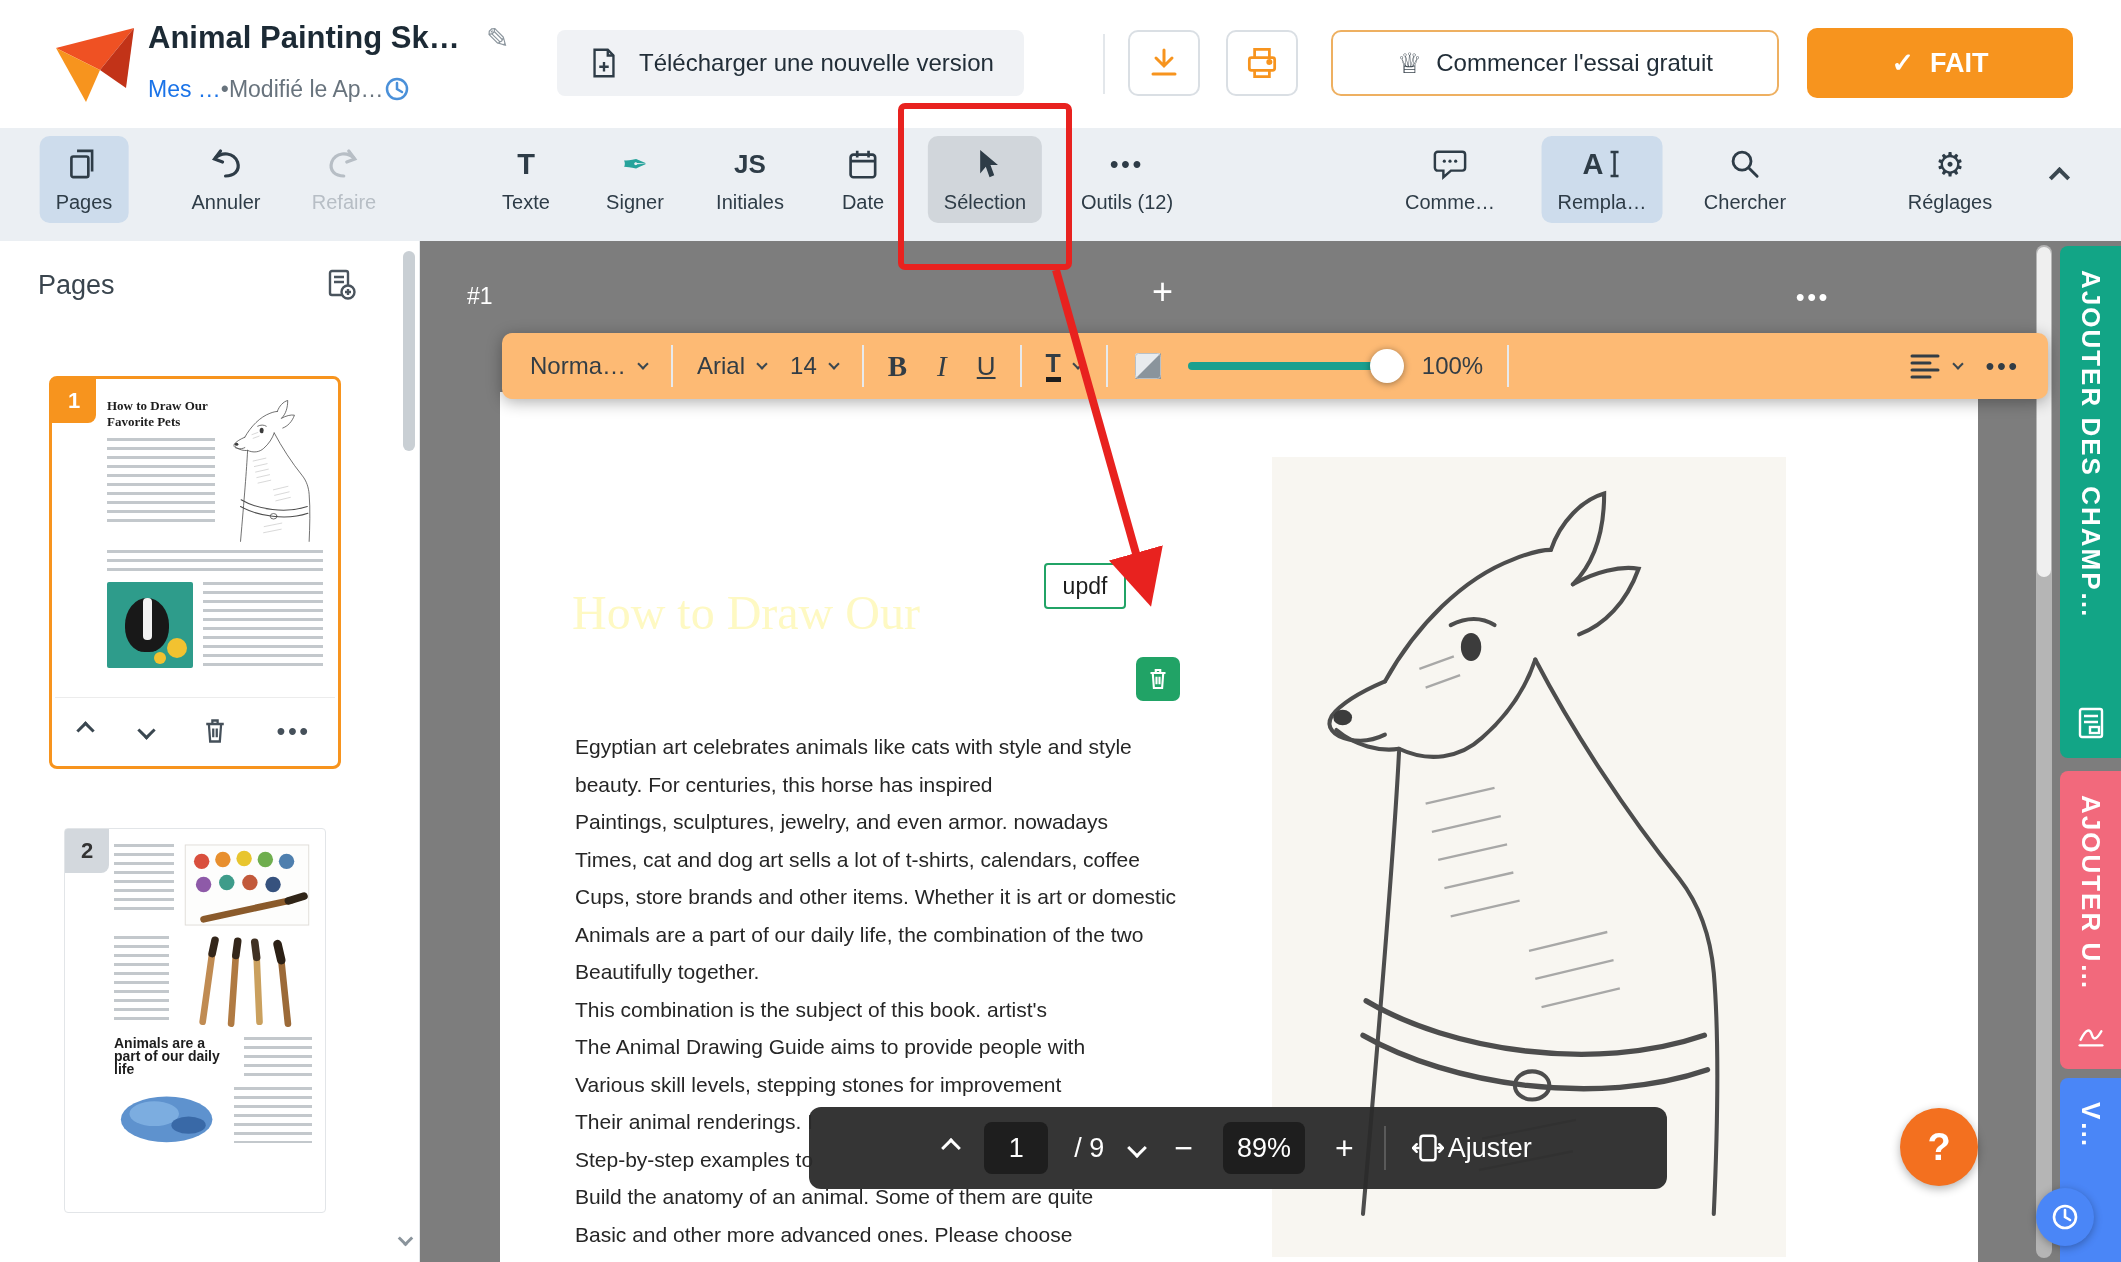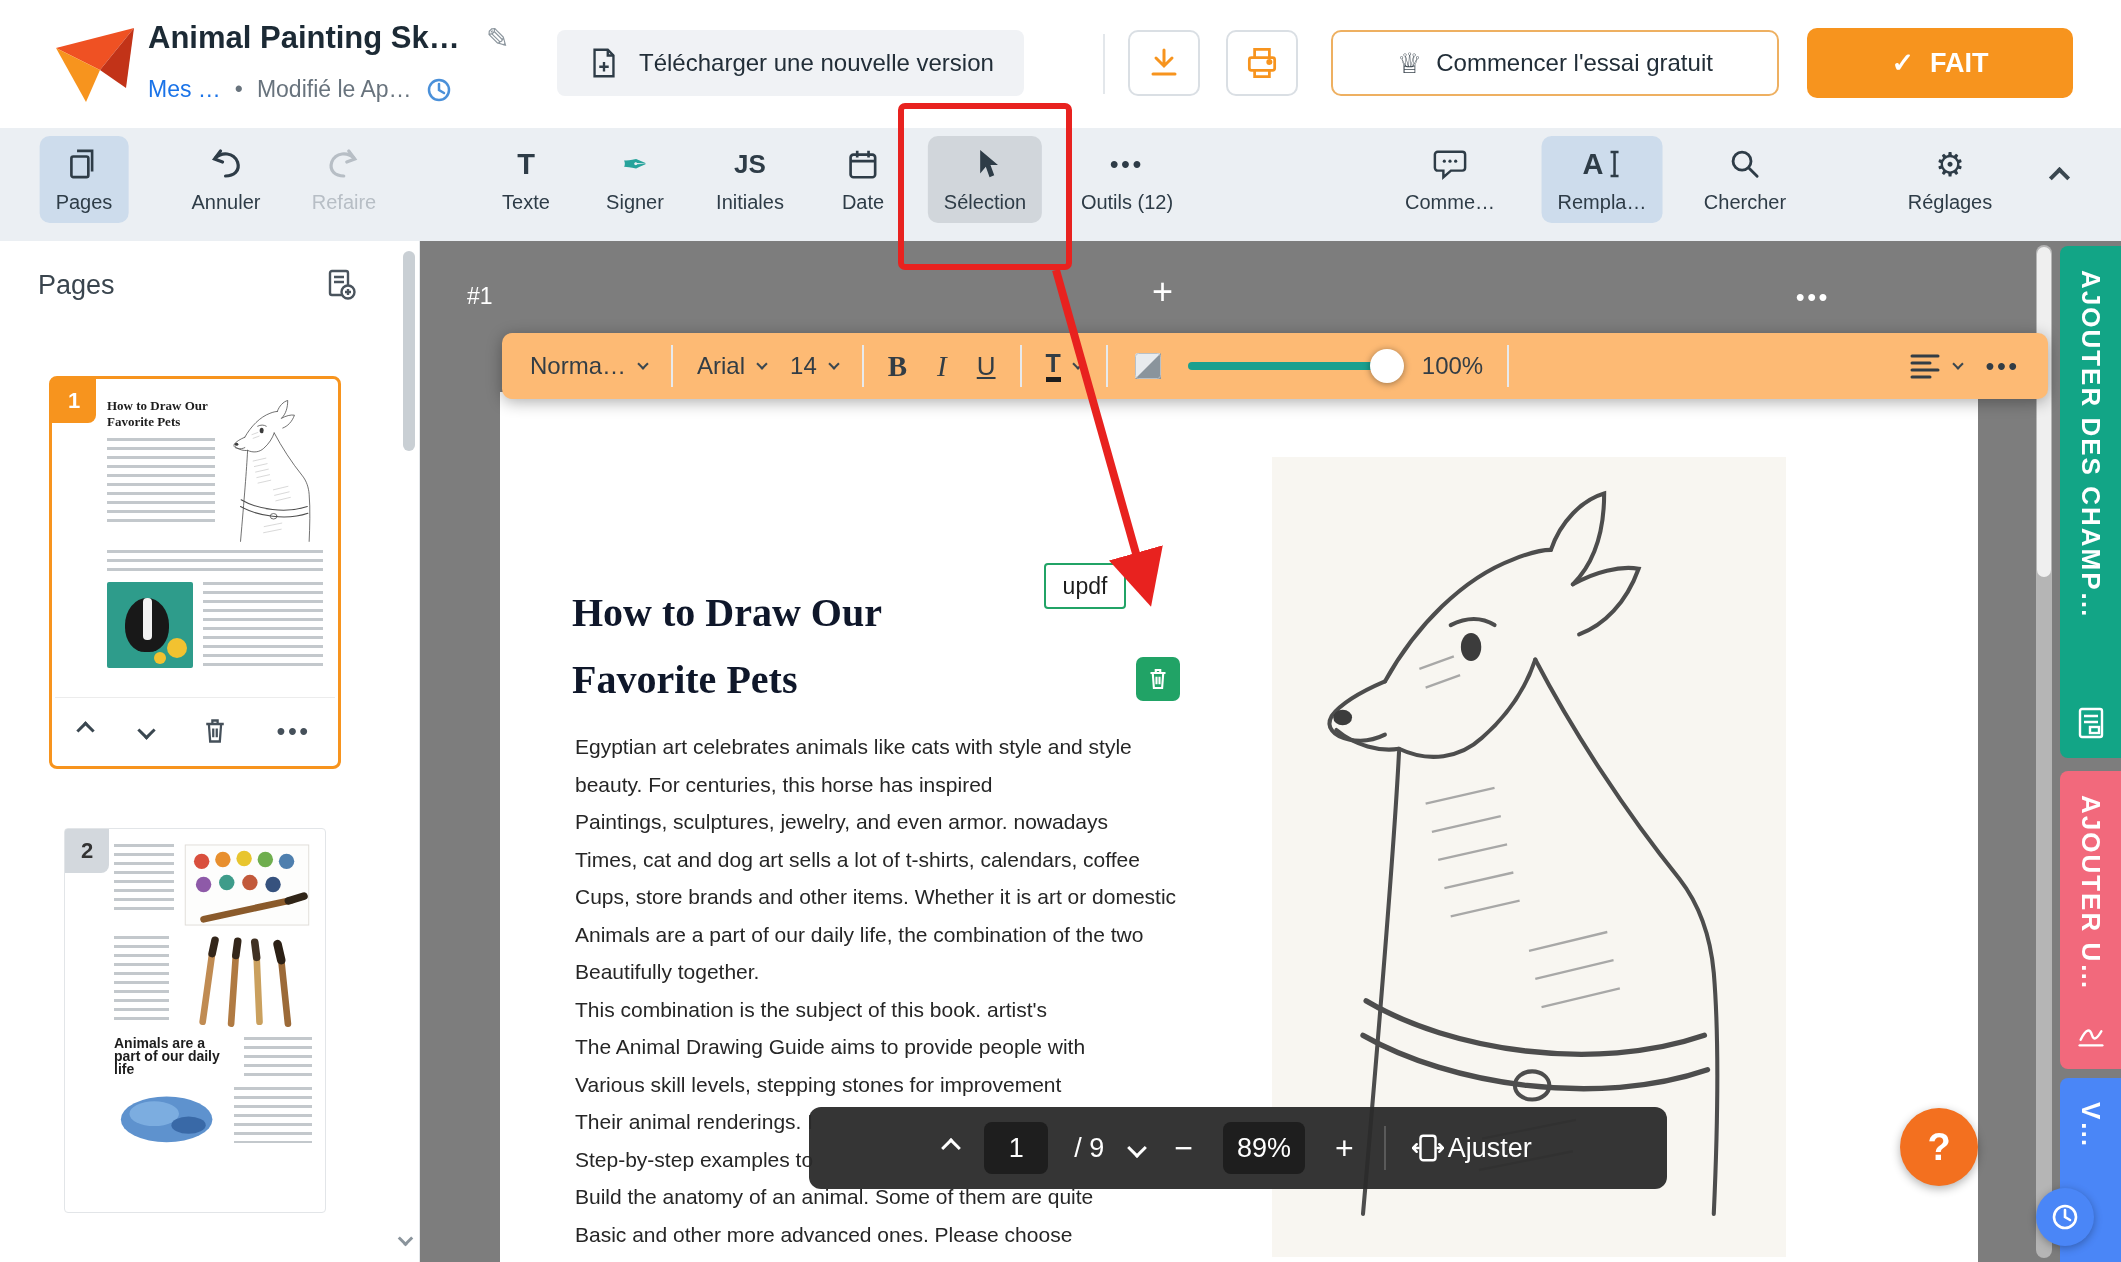--- a/index.html
+++ b/index.html
@@ -5,21 +5,21 @@
   *{margin:0;padding:0;box-sizing:border-box}
   body{background:#444}
   .app{position:relative;width:2121px;height:1262px;background:#fff;font-family:"Liberation Sans",sans-serif;overflow:hidden;color:#2e3c47}
   svg{display:block}
 
   
   .header{position:absolute;left:0;top:0;width:100%;height:128px;background:#fff;z-index:5}
   .logo{position:absolute;left:46px;top:16px;width:96px;height:96px}
   .doc-title{position:absolute;left:148px;top:20px;font-size:31px;font-weight:bold;color:#1c2a35;white-space:nowrap}
   .pencil{position:absolute;left:486px;top:22px;font-size:28px;color:#8b959d}
-  .subrow{position:absolute;left:148px;top:76px;display:flex;align-items:flex-end;gap:14px;font-size:23px}
+  .subrow{position:absolute;left:148px;top:76px;display:flex;align-items:flex-start;font-size:23px}
   .link{color:#1a73e8}
   .muted{color:#68737d}
   .btn-upload{position:absolute;left:557px;top:30px;height:66px;display:flex;align-items:center;gap:18px;padding:0 30px;background:#f0f2f5;border-radius:8px;font-size:24px;color:#222e38;cursor:pointer}
   .hdr-div{position:absolute;left:1103px;top:34px;width:2px;height:60px;background:#e3e7eb}
   .icon-btn{position:absolute;top:30px;width:72px;height:66px;border:2px solid #dadfe4;border-radius:10px;display:flex;align-items:center;justify-content:center;background:#fff;cursor:pointer}
   .btn-trial{position:absolute;left:1331px;top:30px;width:448px;height:66px;border:2px solid #eeb061;border-radius:10px;display:flex;align-items:center;justify-content:center;gap:14px;font-size:24px;color:#222e38;background:#fff;cursor:pointer}
   .crown{font-size:28px;color:#3a454e}
   .btn-done{position:absolute;left:1807px;top:28px;width:266px;height:70px;background:#f7941e;border-radius:10px;display:flex;align-items:center;justify-content:center;gap:16px;color:#fff;font-size:27px;font-weight:bold;cursor:pointer}
 
   
@@ -81,21 +81,21 @@
   .fmt-b{font-family:"Liberation Serif",serif;font-weight:bold;font-size:29px;cursor:pointer}
   .fmt-i{font-family:"Liberation Serif",serif;font-style:italic;font-size:29px;cursor:pointer;padding:0 6px}
   .fmt-u{font-size:26px;text-decoration:underline;cursor:pointer}
   .fmt-t{font-size:25px;font-weight:bold;border-bottom:5px solid #1d1d1d;line-height:1.05;cursor:pointer}
   .slider{position:relative;width:210px;height:8px;background:#19a08f;border-radius:4px;cursor:pointer}
   .knob{position:absolute;right:-6px;top:50%;transform:translateY(-50%);width:34px;height:34px;border-radius:50%;background:#fff;box-shadow:0 1px 7px rgba(0,0,0,.4);cursor:pointer}
   .align-group{margin-left:auto}
 
   
   .intro{position:absolute;left:155px;top:199px;font-size:21px;line-height:37px;color:#262626}
-  .headline{position:absolute;left:152px;top:338px;font-family:"Liberation Serif",serif;font-weight:bold;font-size:40px;line-height:67px;color:#0f172a}
+  .headline{position:absolute;left:152px;top:338px;font-family:"Liberation Serif",serif;font-weight:normal;font-size:48px;line-height:67px;color:#fef9c3}
   .body-text{position:absolute;left:155px;top:487px;font-size:21px;line-height:37.5px;color:#262626}
   .updf{position:absolute;left:624px;top:322px;width:82px;height:46px;border:2px solid #21a366;border-radius:4px;display:flex;align-items:center;justify-content:center;font-size:23px;color:#1d1d1d;background:#fff;z-index:15;cursor:text}
   .trash-btn{position:absolute;left:716px;top:416px;width:44px;height:44px;background:#21a366;border-radius:7px;display:flex;align-items:center;justify-content:center;z-index:15;cursor:pointer}
   .dogimg{position:absolute;left:852px;top:216px;width:514px;height:800px;background:#f8f6f1;display:flex;justify-content:center;overflow:hidden}
 
   
   .pager{position:absolute;left:389px;top:866px;width:858px;height:82px;background:rgba(42,42,42,.95);border-radius:12px;display:flex;align-items:center;justify-content:center;gap:26px;color:#fff;font-size:27px;z-index:25}
   .pg-box{background:#1e1e1e;border-radius:8px;min-width:64px;height:52px;display:flex;align-items:center;justify-content:center;padding:0 14px;cursor:pointer}
   .pager .sign{font-size:32px;cursor:pointer;padding:0 4px}
   .vdiv2{width:2px;height:44px;background:#5a5a5a}
@@ -432,21 +432,20 @@
   <div class="docarea">
     <div class="doc-num">#1</div>
     <div class="doc-add">+</div>
     <div class="doc-more">•••</div>
 
     <div class="page"></div>
 
 
     <div class="headline">
       <div>How to Draw Our</div>
-      <div>Favorite Pets</div>
     </div>
 
     <div class="body-text">
       <div>Egyptian art celebrates animals like cats with style and style</div>
       <div>beauty. For centuries, this horse has inspired</div>
       <div>Paintings, sculptures, jewelry, and even armor. nowadays</div>
       <div>Times, cat and dog art sells a lot of t-shirts, calendars, coffee</div>
       <div>Cups, store brands and other items. Whether it is art or domestic</div>
       <div>Animals are a part of our daily life, the combination of the two</div>
       <div>Beautifully together.</div>

